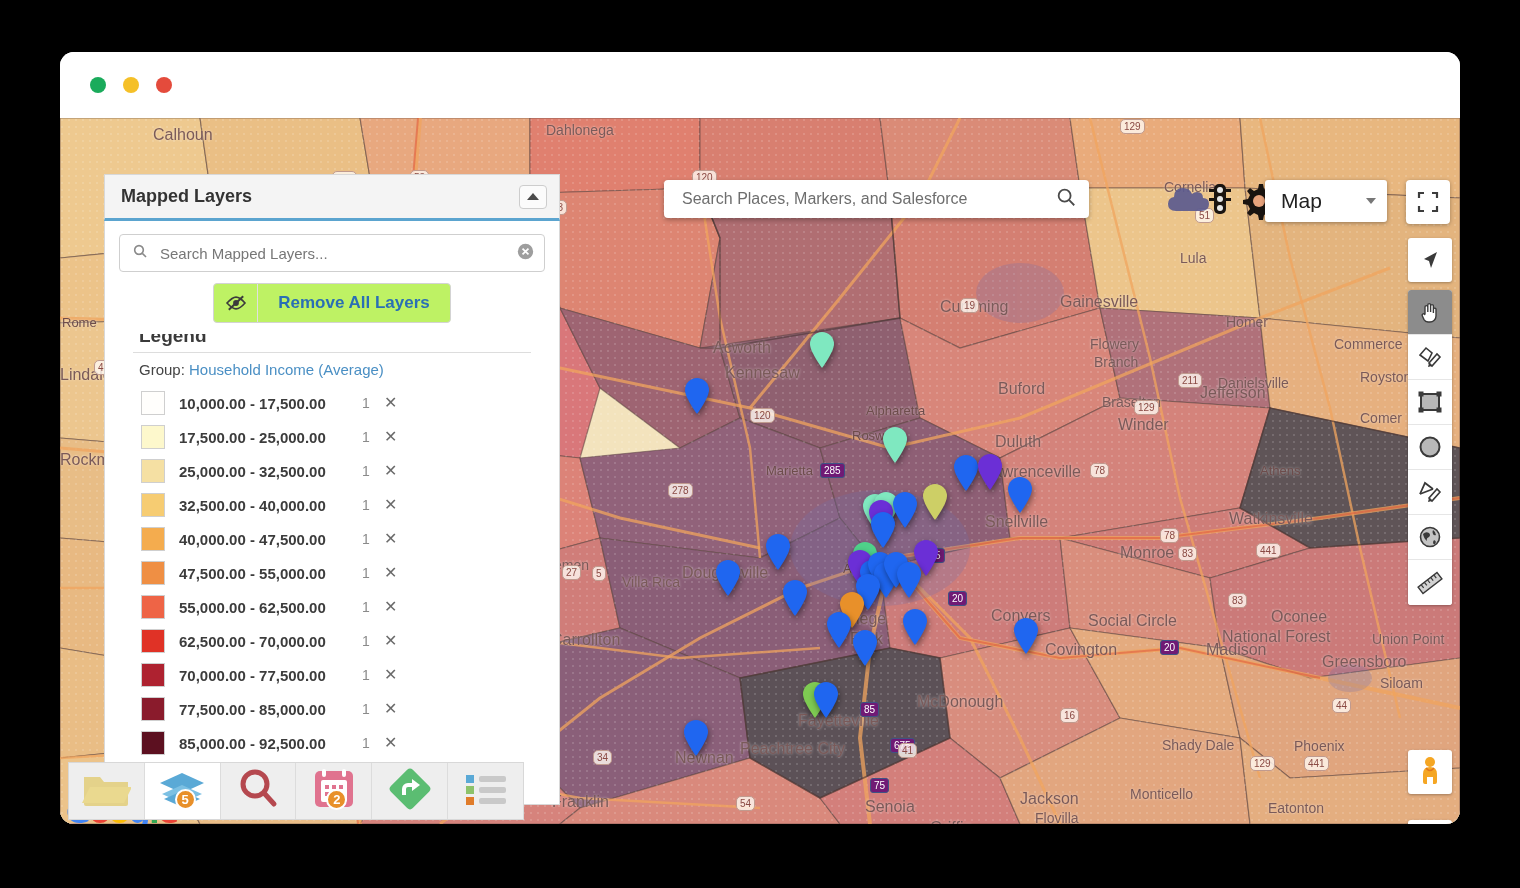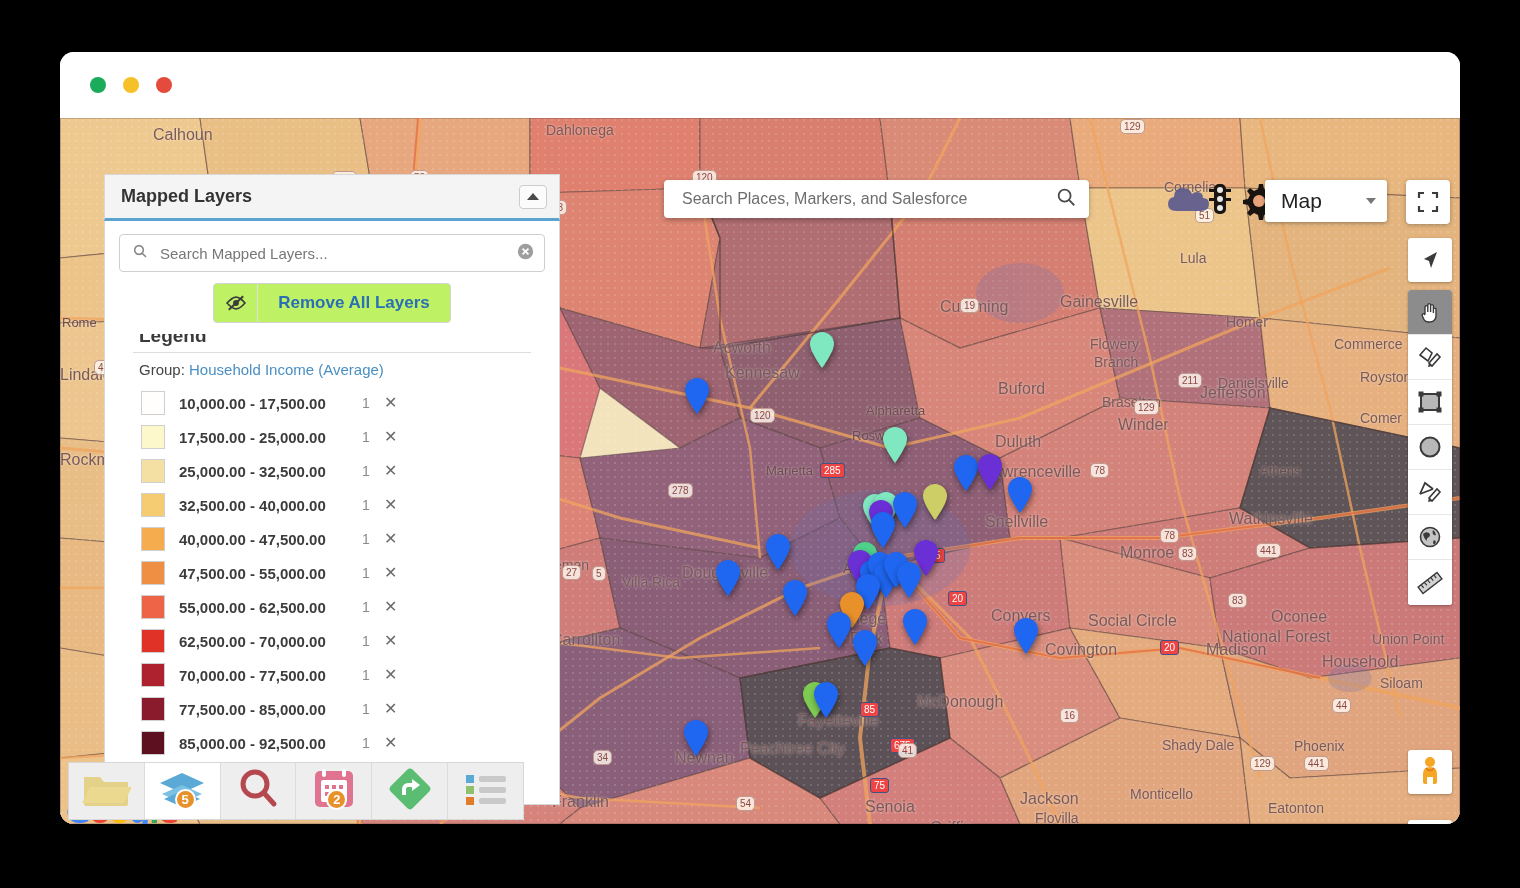--- a/index.html
+++ b/index.html
@@ -61,21 +61,21 @@
     font-size: 10px;
     color: #8a4a44;
     background: rgba(255,248,240,0.82);
     border: 1px solid #c09a8e;
     border-radius: 5px;
     padding: 0px 3px;
     line-height: 13px;
     white-space: nowrap;
   }
   .shield.i {
-    color: #ffffff; background: #ef4444; border-color: #3f5384;
+    color: #ffffff; background: #701a75; border-color: #3f5384;
     border-radius: 3px;
   }
 
   
   #google-logo {
     position: absolute; left: 6px; bottom: -6px;
     font-size: 30px; font-weight: bold;
     letter-spacing: -1px;
     font-family: "DejaVu Sans", sans-serif;
   }
@@ -521,21 +521,21 @@
         <div class="map-label" style="left: 562px; top: 456px;">Villa Rica</div>
         <div class="map-label" style="left: 480px; top: 439px;">Bremen</div>
         <div class="map-label lg" style="left: 1060px; top: 426px;">Monroe</div>
         <div class="map-label big" style="left: 783px; top: 443px;">Atlanta</div>
         <div class="map-label lg" style="left: 931px; top: 489px;">Conyers</div>
         <div class="map-label lg" style="left: 1211px; top: 490px;">Oconee</div>
         <div class="map-label lg" style="left: 1162px; top: 510px;">National Forest</div>
         <div class="map-label lg" style="left: 1028px; top: 494px;">Social Circle</div>
         <div class="map-label lg" style="left: 985px; top: 523px;">Covington</div>
         <div class="map-label lg" style="left: 1146px; top: 523px;">Madison</div>
-        <div class="map-label lg" style="left: 1262px; top: 535px;">Household</div>
+        <div class="map-label lg" style="left: 1262px; top: 535px;">Greensboro</div>
         <div class="map-label" style="left: 1312px; top: 513px;">Union Point</div>
         <div class="map-label" style="left: 1320px; top: 557px;">Siloam</div>
         <div class="map-label lg" style="left: 772px; top: 492px;">College</div>
         <div class="map-label lg" style="left: 790px; top: 512px;">Park</div>
         <div class="map-label lg" style="left: 491px; top: 513px;">Carrollton</div>
         <div class="map-label lg" style="left: 738px; top: 594px;">Fayetteville</div>
         <div class="map-label lg" style="left: 857px; top: 575px;">McDonough</div>
         <div class="map-label" style="left: 1102px; top: 619px;">Shady Dale</div>
         <div class="map-label" style="left: 1070px; top: 668px;">Monticello</div>
         <div class="map-label" style="left: 1234px; top: 620px;">Phoenix</div>

